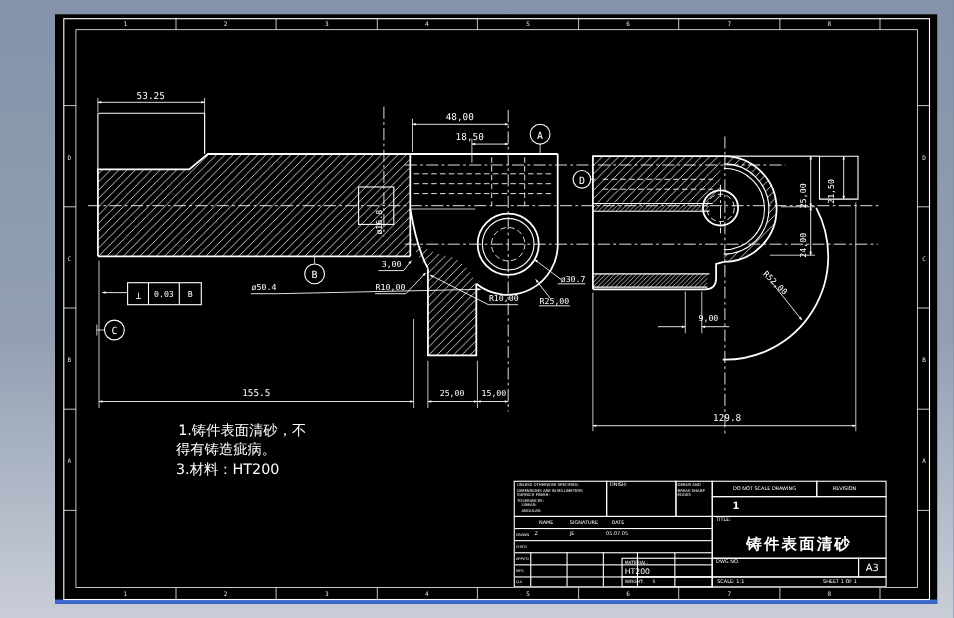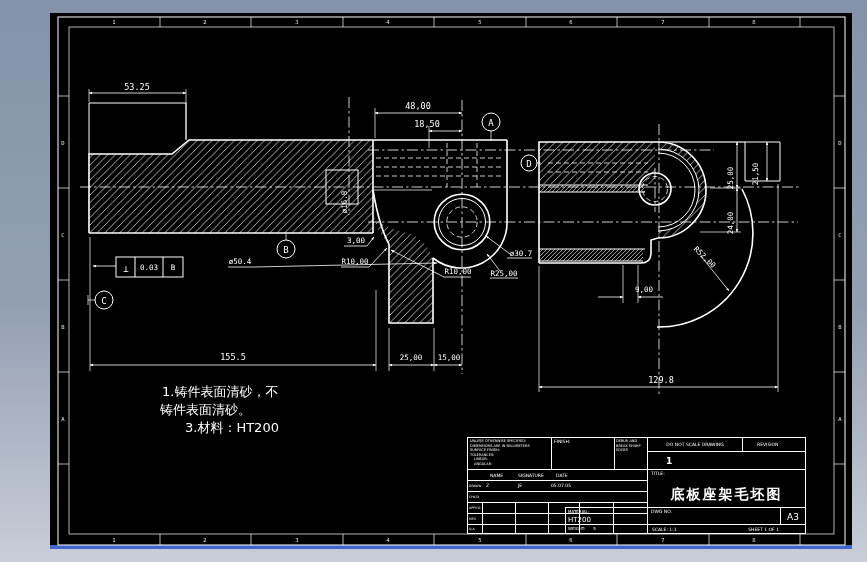--- a/index.html
+++ b/index.html
@@ -17,21 +17,21 @@
   .dts{fill:#fff;font:7.5px "DejaVu Sans Mono",monospace;text-anchor:middle}
   .zn{fill:#dfe5ee;font:5.5px "DejaVu Sans Mono",monospace;text-anchor:middle}
   .datum{fill:#fff;font:9px "DejaVu Sans Mono",monospace;text-anchor:middle}
 
   
   #techreq{position:absolute;left:160px;top:383px;width:240px;color:#fff;}
   #techreq .tr-title{font-size:19px;letter-spacing:4px;margin-left:33px;}
   #techreq .tr-line{font-size:13px;line-height:18px;}
   #techreq .tr-l1{margin-left:2px;}
   #techreq .tr-l3{margin-left:10px;}
-  #techreq .tr-l4{margin-left:25px;}
+  #techreq .tr-l4{margin-left:0;}
 
   
   #tblock{position:absolute;left:467px;top:437px;width:339px;height:97px;background:#000;color:#fff;}
   #tblock .cell{position:absolute;border:1px solid #fff;box-sizing:border-box;overflow:hidden;}
   .t4{font-size:4px;line-height:5px;}
   .t45{font-size:4.5px;line-height:6px;}
   .t35{font-size:3.5px;line-height:4.6px;}
   .c-specs{left:0;top:0;width:85px;height:33px;padding:1px 2px;}
   .c-finish{left:84px;top:0;width:64px;height:33px;padding:1px 2px;}
   .c-debur{left:147px;top:0;width:34px;height:33px;padding:1px 1px;}
@@ -258,21 +258,21 @@
     <path class="md" d="M135,257 V277 M163,257 V277"></path>
     <line class="dim" x1="116" y1="266" x2="93" y2="266" marker-end="url(#ar)"></line>
     <text class="datum" x="126" y="272">⊥</text>
     <text class="dts" x="149" y="270">0.03</text>
     <text class="dts" x="173" y="270">B</text>
   </g>
 </svg>
 
 <div id="techreq">
   <div class="tr-line tr-l1">1.铸件表面清砂，不</div>
-  <div class="tr-line tr-l2">铸件表面清砂。</div>
+  <div class="tr-line tr-l2">得有铸造疵病。</div>
   <div class="tr-line tr-l4">3.材料：HT200</div>
 </div>
 
 <div id="tblock">
   <div class="cell c-specs t35">
     <div>UNLESS OTHERWISE SPECIFIED:</div>
     <div>DIMENSIONS ARE IN MILLIMETERS</div>
     <div>SURFACE FINISH:</div>
     <div>TOLERANCES:</div>
     <div style="margin-left:4px">LINEAR:</div>
@@ -311,21 +311,21 @@
   <div class="cell c-mat">
     <div class="t4">MATERIAL:</div>
     <div class="matval">HT200</div>
   </div>
   <div class="cell c-wt t4">
     <span>WEIGHT:</span>
     <span>5</span>
   </div>
   <div class="cell c-title">
     <div class="t45">TITLE:</div>
-    <div class="big">底板座架毛坯图</div>
+    <div class="big">铸件表面清砂</div>
   </div>
   <div class="cell c-dwg t45">DWG NO.</div>
   <div class="cell c-a3">A3</div>
   <div class="cell c-scale t45">
     <span>SCALE: 1:1</span>
     <span>SHEET 1 OF 1</span>
   </div>
 </div>
 
 </div>

